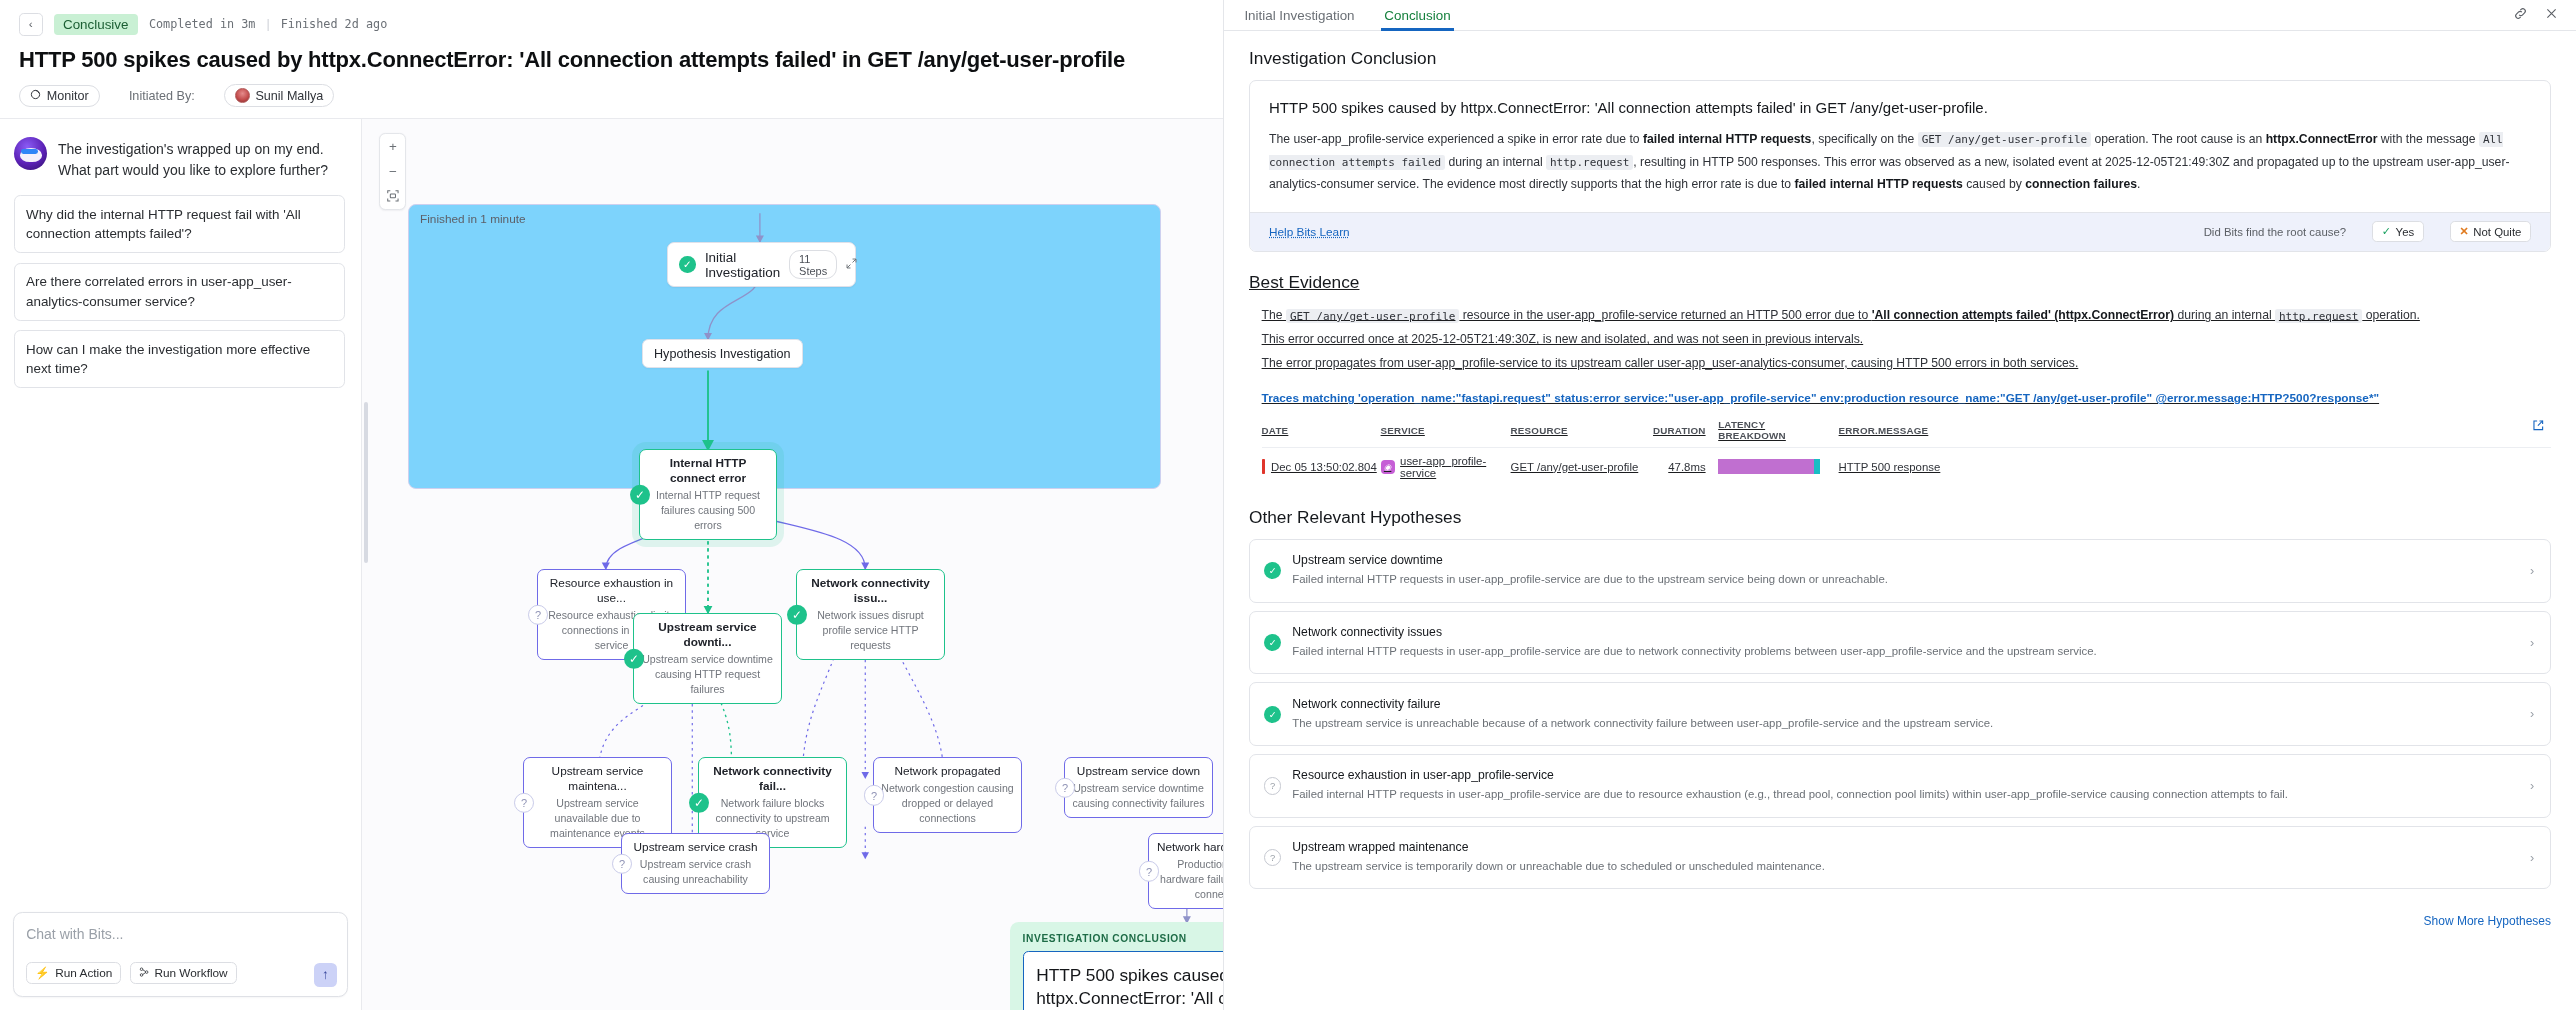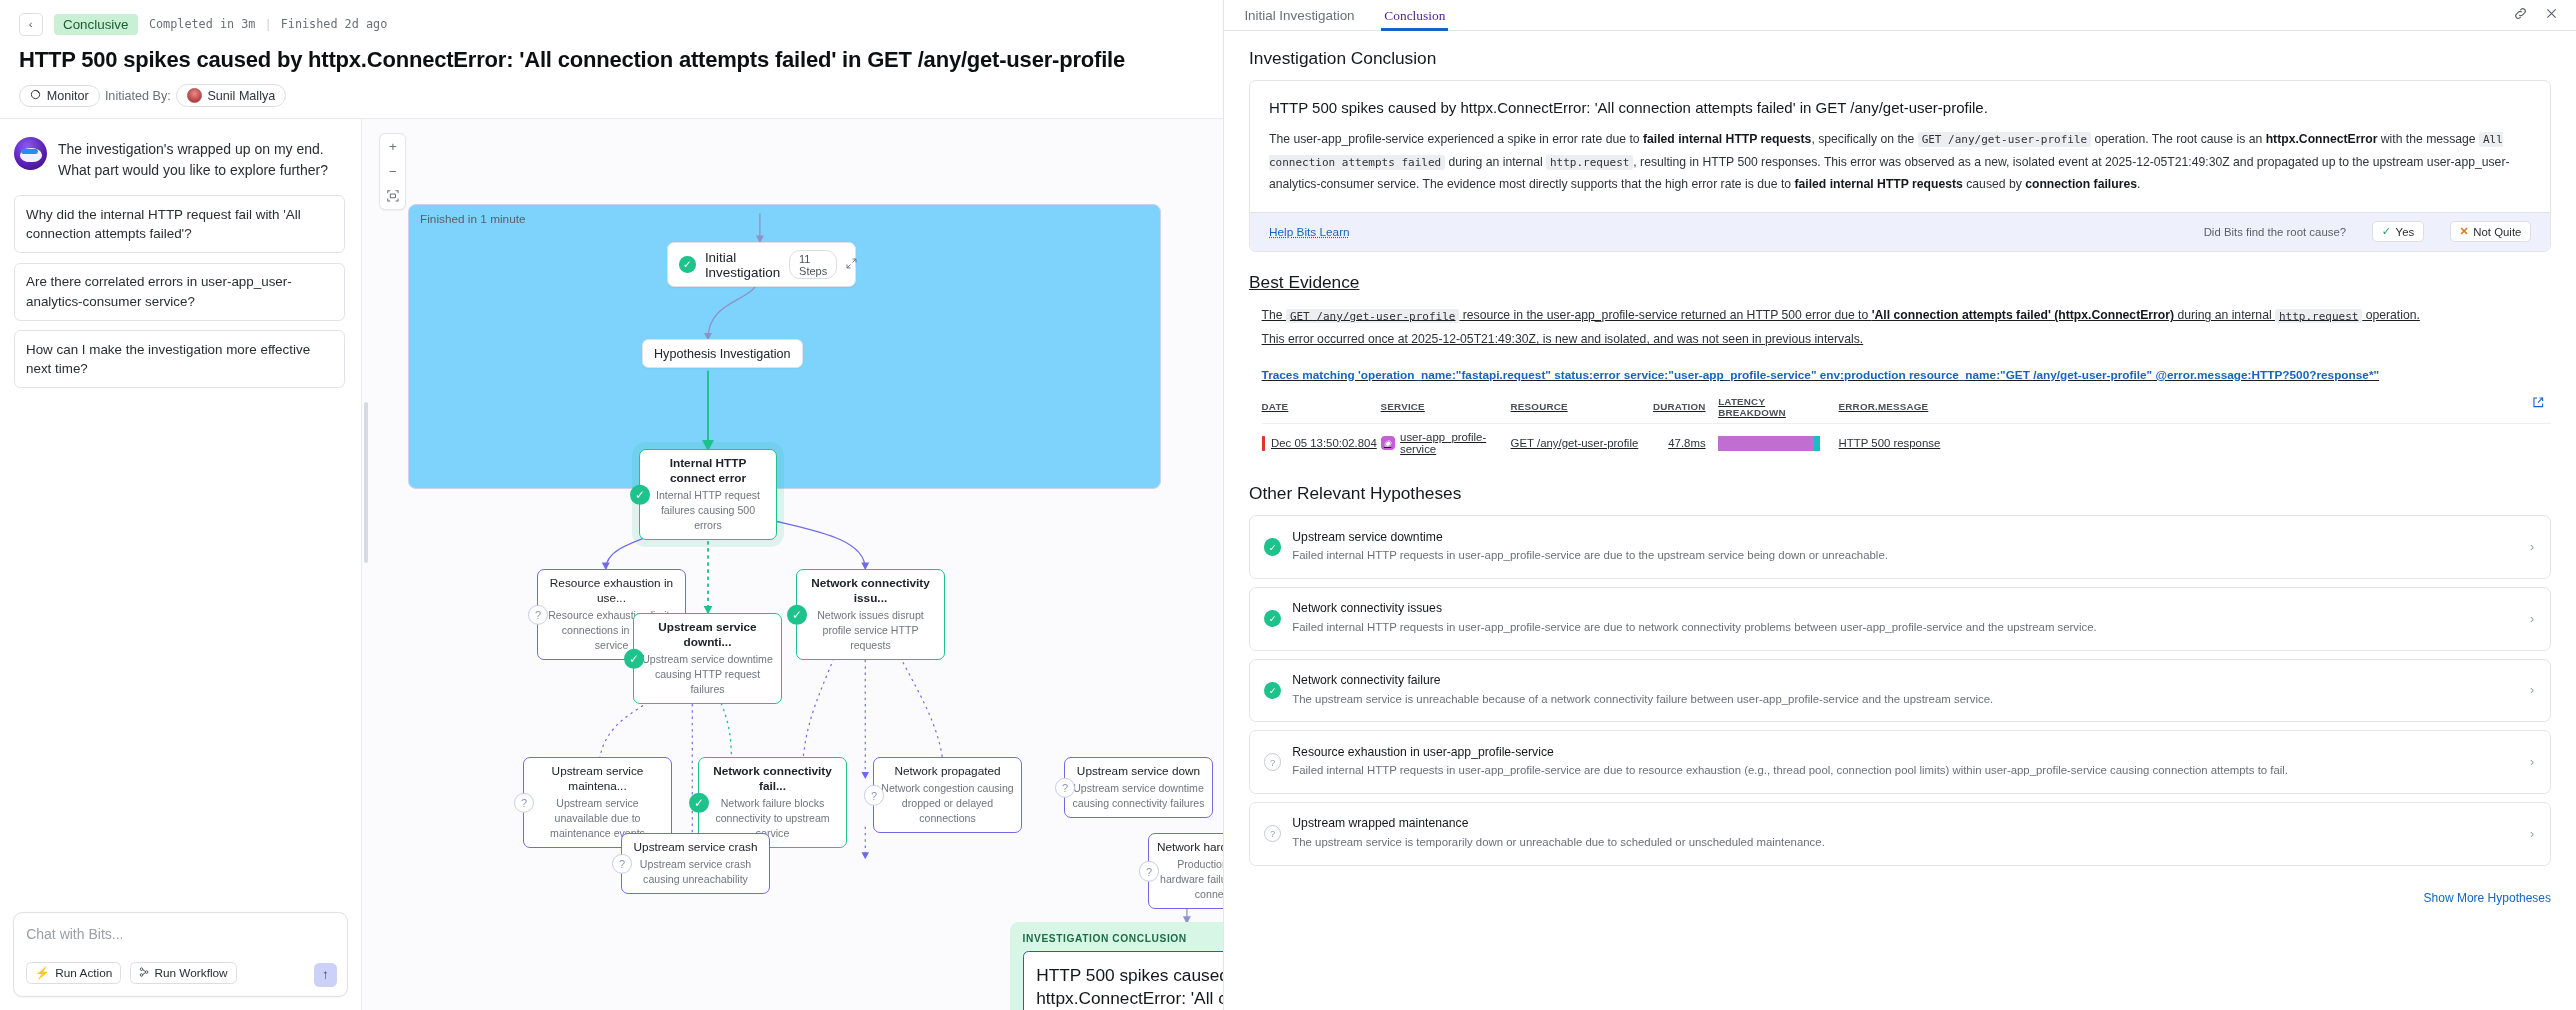--- a/index.html
+++ b/index.html
@@ -32,21 +32,21 @@
   .badge-conclusive {
     background: #c9f0d4; color: #1b5e33; font-size: 13.4px;
     padding: 3.1px 9.4px; border-radius: 3.9px; font-weight: 400;
   }
   .meta-txt { font-family: "DejaVu Sans Mono", monospace; font-size: 11.8px; color: #6b7076; }
   .meta-div { color: #cfd2d8; font-size: 12.6px; }
   .inv-title {
     font-size: 22px; font-weight: 700; color: #0d0f11; margin-top: 11px;
     letter-spacing: -0.2px; white-space: nowrap;
   }
-  .hdr-row3 { display: flex; align-items: center; gap: 5px; margin-top: 11px; }
+  .hdr-row3 { display: flex; align-items: center; gap: 29px; margin-top: 11px; }
   .pill {
     display: inline-flex; align-items: center; gap: 5.5px;
     border: 0.8px solid #dcdee3; border-radius: 15.7px; padding: 3.1px 10.2px;
     font-size: 12.6px; color: #31343a; background: #fff; cursor: pointer;
   }
   .lbl-muted { font-size: 12.6px; color: #6b7076; }
   .avatar-sm {
     width: 15px; height: 15px; border-radius: 50%;
     background: radial-gradient(circle at 50% 35%, #e58b8b 0%, #c14a4a 60%, #7d2d2d 100%);
     display: inline-block; flex: 0 0 auto; border: 0.8px solid #b05656;
@@ -186,21 +186,21 @@
   
   .right-pane { flex: 1; height: 1011px; background: #fff; display: flex; flex-direction: column; }
   .tabbar {
     display: flex; align-items: center; height: 31px; border-bottom: 0.8px solid #e4e6ea;
     padding: 0 17.3px; position: relative;
   }
   .tab {
     font-size: 13.4px; color: #6b7076; padding: 0 3.1px; height: 31px; line-height: 31px;
     margin-right: 23.6px; cursor: pointer; position: relative;
   }
-  .tab.active { color: #4c1d95; font-family: Liberation Serif, serif; }
+  .tab.active { color: #15803d; }
   .tab.active::after {
     content: ""; position: absolute; left: 0; right: 0; bottom: 0; height: 2.4px; background: #1565c0;
   }
   .tab-icons { margin-left: auto; display: flex; gap: 15.7px; align-items: center; color: #5c6066; }
   .tab-icons span { cursor: pointer; font-size: 14px; }
 
   .right-scroll { flex: 1; overflow: hidden; padding: 17.3px 25px 0 25px; }
   .sec-title { font-size: 17.3px; font-weight: 400; color: #15181c; margin-bottom: 11px; }
 
   .concl-panel { border: 0.8px solid #e2e4e9; border-radius: 7px; overflow: hidden; }
@@ -533,20 +533,21 @@
           </div>
         </div>
       </div>
 
       <div class="sec-evidence">
         <div class="sec-title">Best Evidence</div>
         <div class="ev-line">
           <span>The </span><code class="inl">GET /any/get-user-profile</code><span> resource in the user-app_profile-service returned an HTTP 500 error due to </span><b>'All connection attempts failed' (httpx.ConnectError)</b><span> during an internal </span><code class="inl">http.request</code><span> operation.</span>
         </div>
         <div class="ev-line">This error occurred once at 2025-12-05T21:49:30Z, is new and isolated, and was not seen in previous intervals.</div>
+        <div class="ev-line">The error propagates from user-app_profile-service to its upstream caller user-app_user-analytics-consumer, causing HTTP 500 errors in both services.</div>
 
         <div class="ev-query">Traces matching 'operation_name:"fastapi.request" status:error service:"user-app_profile-service" env:production resource_name:"GET /any/get-user-profile" @error.message:HTTP?500?response*"</div>
 
         <div class="tbl">
           <div class="ext-link">
             <svg width="12.6" height="12.6" viewBox="0 0 16 16" fill="none" stroke="#1565c0" stroke-width="1.4">
               <path d="M6.5 2.5H2.5v11h11V9.5"></path>
                 <path d="M9.5 2.5h4v4"></path>
                 <path d="M13.5 2.5L7.5 8.5"></path>
             </svg>

